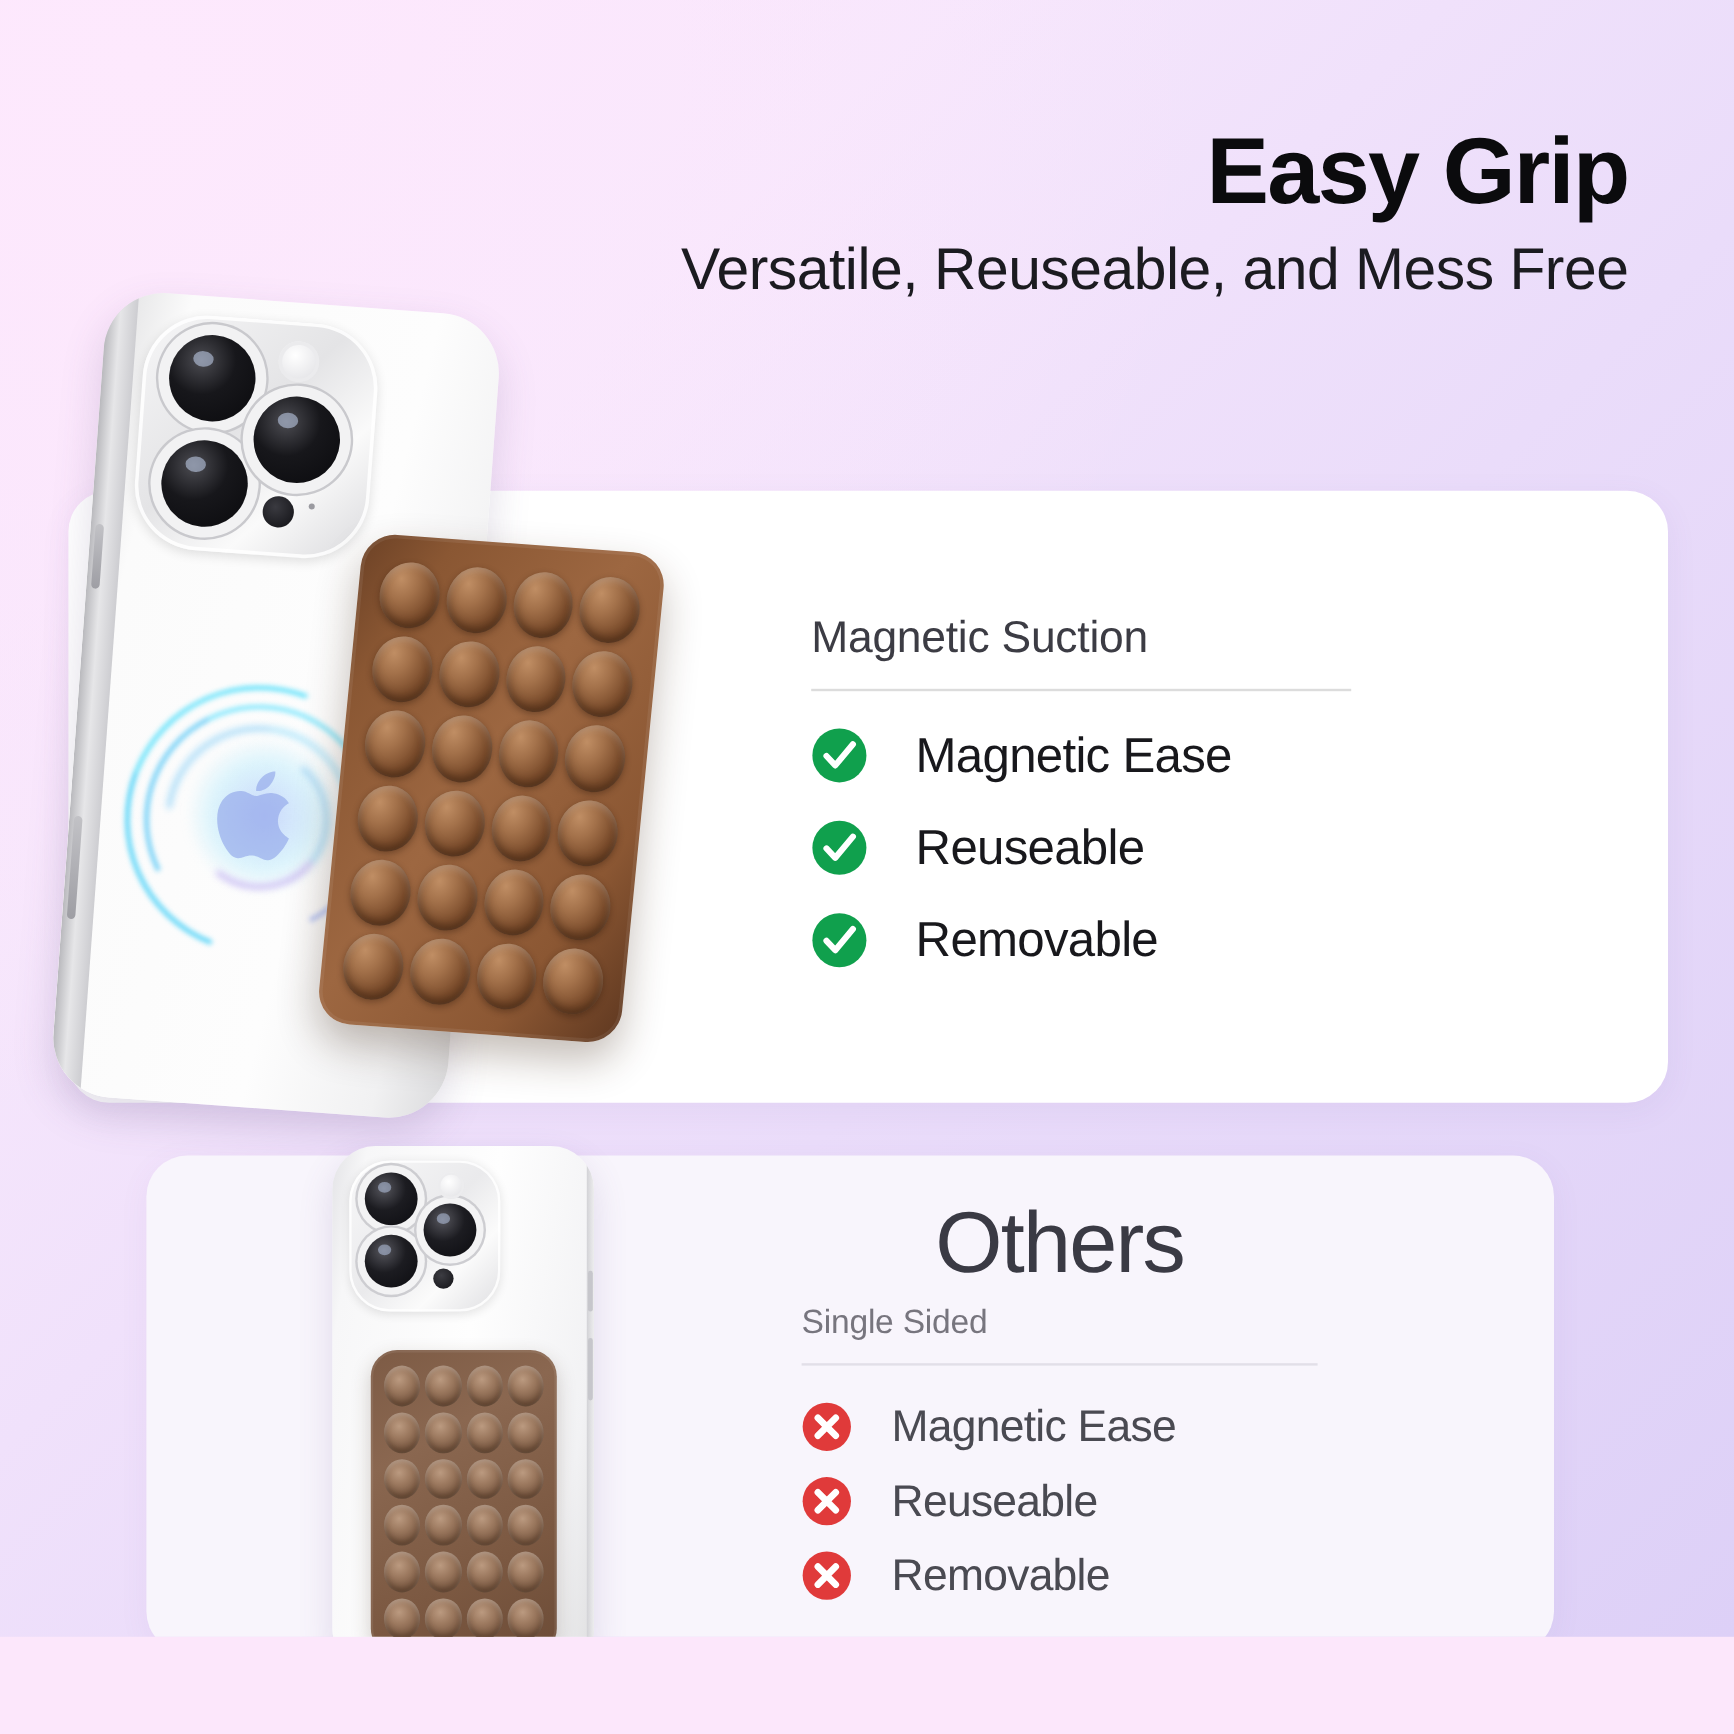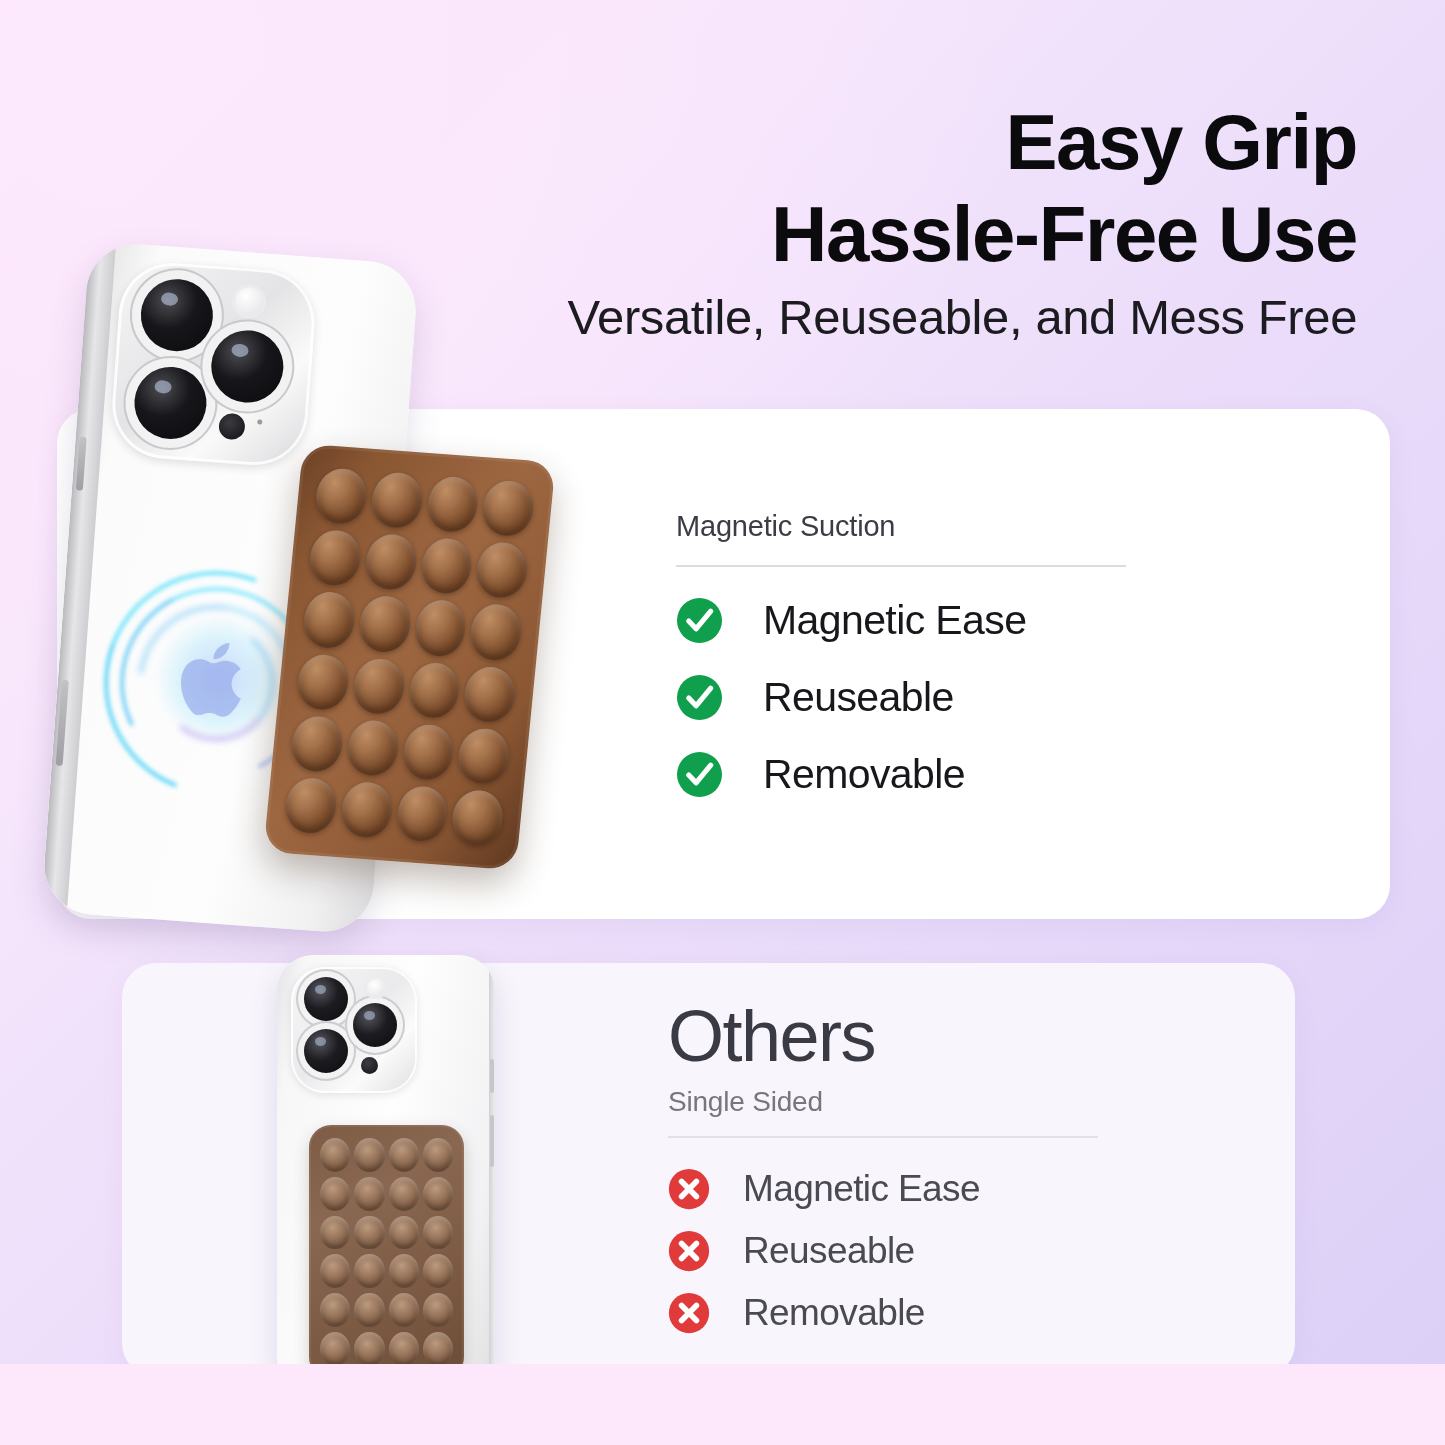--- a/index.html
+++ b/index.html
@@ -40,24 +40,24 @@
     color:#1b1b20;letter-spacing:-.4px;white-space:nowrap;
   }
 
   
   .panel{position:absolute;}
   .panel-sucky{left:676px;top:492px;width:450px;}
   .panel-others{left:668px;top:1000px;width:430px;}
 
   .p-title{letter-spacing:-1.5px;line-height:1;}
   .panel-sucky .p-title{font-size:82px;color:#111114;}
-  .panel-others .p-title{font-size:72px;color:#3a3a44;}
+  .panel-others .p-title{font-size:72px;color:#3a3a44;text-align:center;}
 
   .p-sub{letter-spacing:-.2px;}
-  .panel-sucky .p-sub{font-size:29px;color:#3c3c44;margin-top:18px;}
+  .panel-sucky .p-sub{font-size:37px;color:#3c3c44;margin-top:18px;}
   .panel-others .p-sub{font-size:28px;color:#77757e;margin-top:14px;}
 
   .p-rule{height:2px;background:#dcdcdc;margin-top:22px;}
   .panel-others .p-rule{background:#e2dfe8;margin-top:18px;}
 
   .p-list{margin-top:30px;}
   .p-row{display:flex;align-items:center;}
   .panel-sucky .p-row{margin-bottom:30px;}
   .panel-others .p-row{margin-bottom:20px;}
 
@@ -188,21 +188,20 @@
     box-shadow:inset 0 2px 4px rgba(255,255,255,.3), inset 0 -3px 5px rgba(45,28,16,.4);
   }
 </style>
 </head>
 <body>
 
 <div class="stage">
 
   <div class="header">
     <div class="h-line">Easy Grip</div>
-    <div class="h-line">Hassle-Free Use</div>
     <div class="h-sub">Versatile, Reuseable, and Mess Free</div>
   </div>
 
   <div class="card card-top"></div>
 
   <div class="phone-top">
     <div class="body">
       <div class="rail"></div>
       <div class="btn-rail btn-a"></div>
       <div class="btn-rail btn-b"></div>

